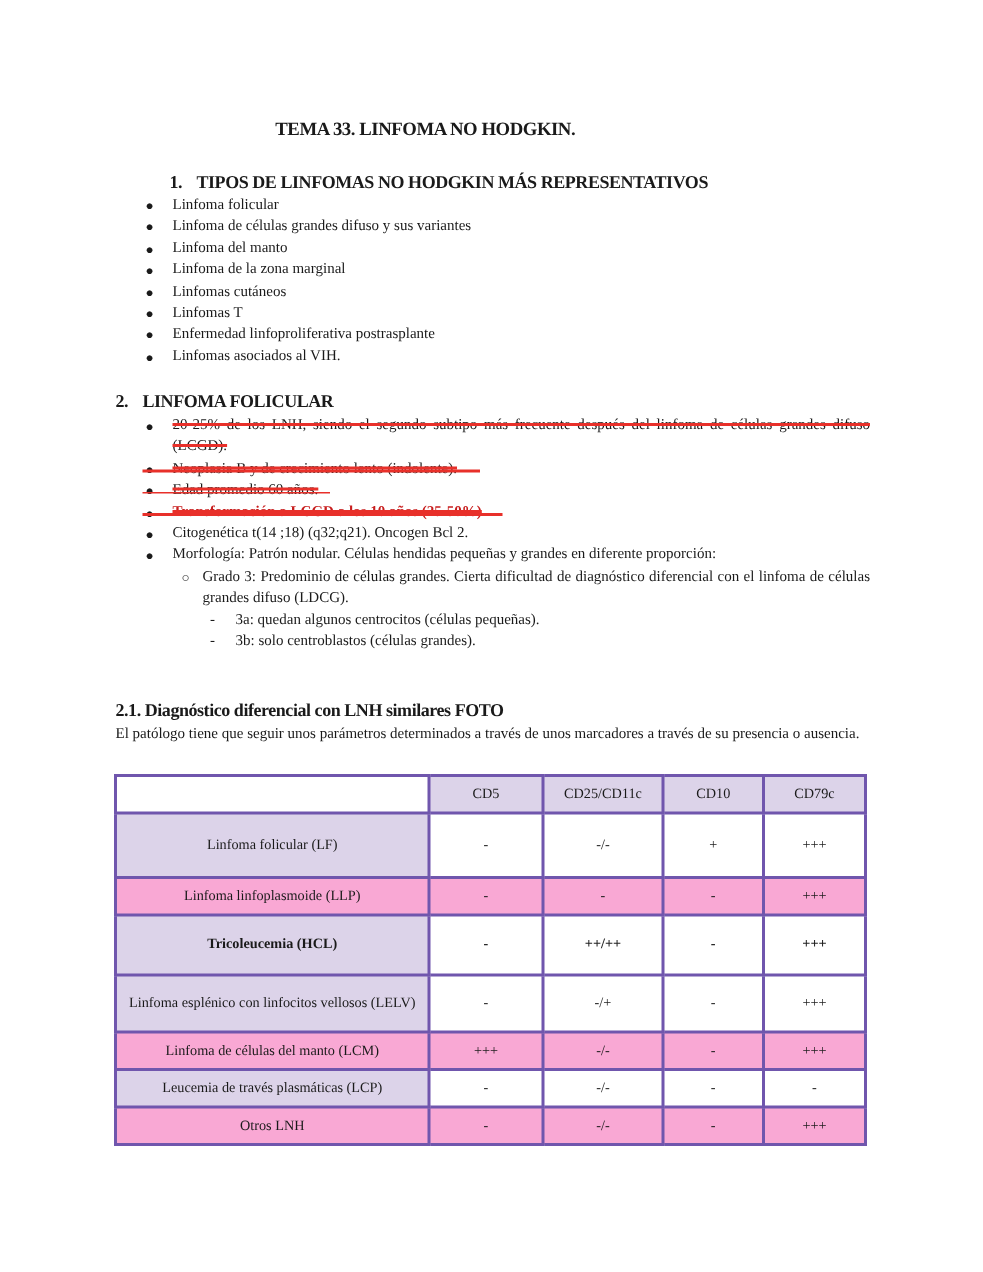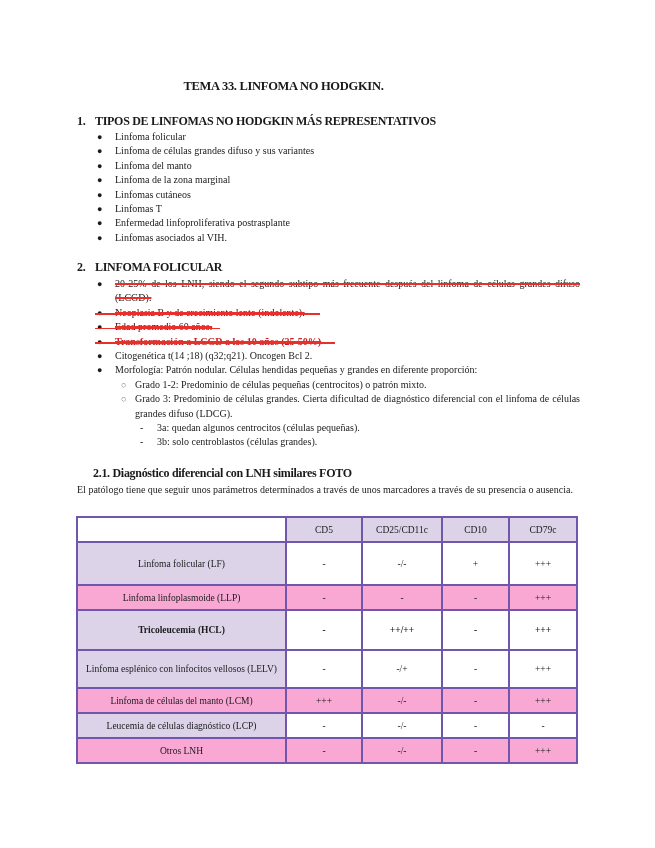--- a/index.html
+++ b/index.html
@@ -18,34 +18,34 @@
   .strike-full::after { content:""; position:absolute; left:0px; right:auto; top:7.5px; height:1.5px;
          background:#e8302a; width:var(--w, 200px); }
   .red { color:#c81e1e; }
   .just { text-align:justify; }
   ul.sub { list-style:none; margin:0; padding:0; }
   ul.sub li { position:relative; padding-left:20px; }
   ul.sub li .c { position:absolute; left:6px; top:0; color:#777; font-size:9px; }
   ul.sub2 { list-style:none; margin:0; padding:0; }
   ul.sub2 li { position:relative; padding-left:22px; }
   ul.sub2 li .d { position:absolute; left:5px; top:0; }
-  .h2 { position:absolute; left:93px; top:466px; font-weight:bold; font-size:12px; letter-spacing:-0.3px; }
+  .h2 { position:absolute; left:77px; top:466px; font-weight:bold; font-size:12px; letter-spacing:-0.3px; }
   .para { position:absolute; left:77px; top:483px; width:501px; font-size:10px; line-height:14.4px; text-align:justify; }
   table.mk { position:absolute; left:76px; top:516px; border-collapse:collapse; font-size:9.5px; }
   table.mk td { border:2.5px solid #7056ad; text-align:center; vertical-align:middle; padding:0 4px; line-height:12px; }
   .lav { background:#dcd3e9; }
   .pink { background:#f9a8d4; }
   .wht { background:#ffffff; }
 </style>
 </head>
 <body>
 
 <div class="page-title">TEMA 33. LINFOMA NO HODGKIN.</div>
 
-<div class="h1" style="top:114px;">
+<div class="h1" style="top:114px;margin-left:36px;">
   <span class="num">1.</span><span>TIPOS DE LINFOMAS NO HODGKIN MÁS REPRESENTATIVOS</span>
 </div>
 
 <ul class="bullets" style="top:130px;">
   <li><span class="b">●</span><span>Linfoma folicular</span></li>
   <li><span class="b">●</span><span>Linfoma de células grandes difuso y sus variantes</span></li>
   <li><span class="b">●</span><span>Linfoma del manto</span></li>
   <li><span class="b">●</span><span>Linfoma de la zona marginal</span></li>
   <li><span class="b">●</span><span>Linfomas cutáneos</span></li>
   <li><span class="b">●</span><span>Linfomas T</span></li>
@@ -58,21 +58,21 @@
 </div>
 
 <ul class="bullets" style="top:277px;">
   <li class="just"><span class="b">●</span><span class="strike">20-25% de los LNH, siendo el segundo subtipo más frecuente después del linfoma de células grandes difuso (LCGD).</span></li>
   <li class="strike-full" style="--w:225px;"><span class="b">●</span><span class="strike">Neoplasia B y de crecimiento lento (indolente).</span></li>
   <li class="strike-full" style="--w:125px;"><span class="b">●</span><span class="strike">Edad promedio 60 años.</span></li>
   <li class="strike-full" style="--w:240px;"><span class="b">●</span><span class="strike red" style="font-weight:bold;">Transformación a LCGD a los 10 años (25-50%)</span></li>
   <li><span class="b">●</span><span>Citogenética t(14 ;18) (q32;q21). Oncogen Bcl 2.</span></li>
   <li><span class="b">●</span><span>Morfología: Patrón nodular. Células hendidas pequeñas y grandes en diferente proporción:</span>
     <ul class="sub">
-      <li><span class="c">○</span><span>Grado 1-2: Predominio de células pequeñas (centrocitos) o patrón mixto.</span></li>
+      <li><span class="c">○</span></li>
       <li class="just"><span class="c">○</span><span>Grado 3: Predominio de células grandes. Cierta dificultad de diagnóstico diferencial con el linfoma de células grandes difuso (LDCG).</span>
         <ul class="sub2">
           <li><span class="d">-</span><span>3a: quedan algunos centrocitos (células pequeñas).</span></li>
           <li><span class="d">-</span><span>3b: solo centroblastos (células grandes).</span></li>
         </ul>
       </li>
     </ul>
   </li>
 </ul>
 
@@ -124,21 +124,21 @@
     <td class="wht">+++</td>
   </tr>
   <tr style="height:25px;">
     <td class="pink">Linfoma de células del manto (LCM)</td>
     <td class="pink">+++</td>
     <td class="pink">-/-</td>
     <td class="pink">-</td>
     <td class="pink">+++</td>
   </tr>
   <tr style="height:25px;">
-    <td class="lav">Leucemia de células diagnóstico (LCP)</td>
+    <td class="lav">Leucemia de través plasmáticas (LCP)</td>
     <td class="wht">-</td>
     <td class="wht">-/-</td>
     <td class="wht">-</td>
     <td class="wht">-</td>
   </tr>
   <tr style="height:25px;">
     <td class="pink">Otros LNH</td>
     <td class="pink">-</td>
     <td class="pink">-/-</td>
     <td class="pink">-</td>

